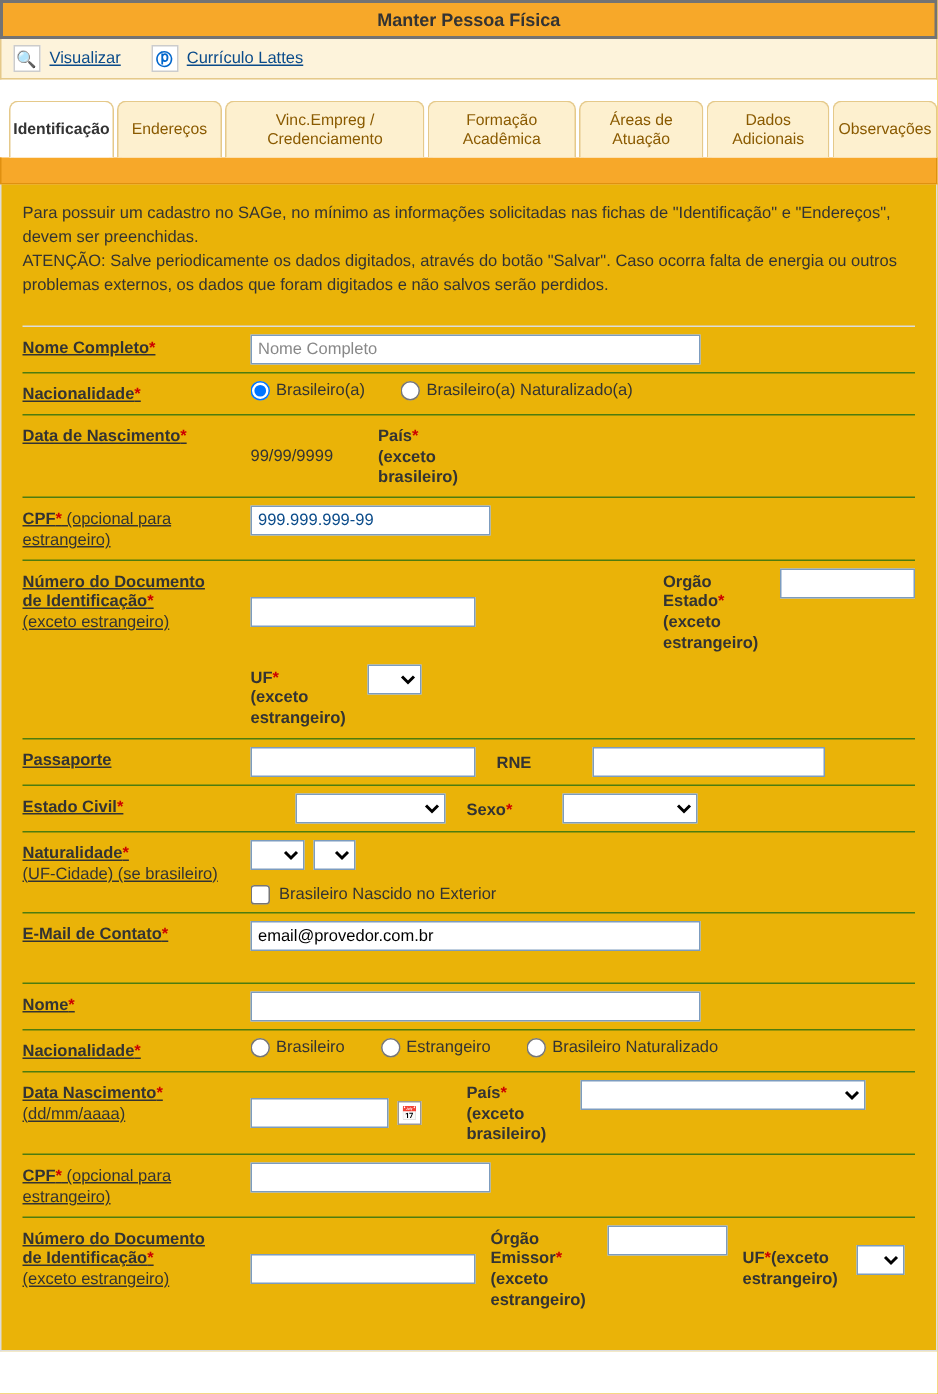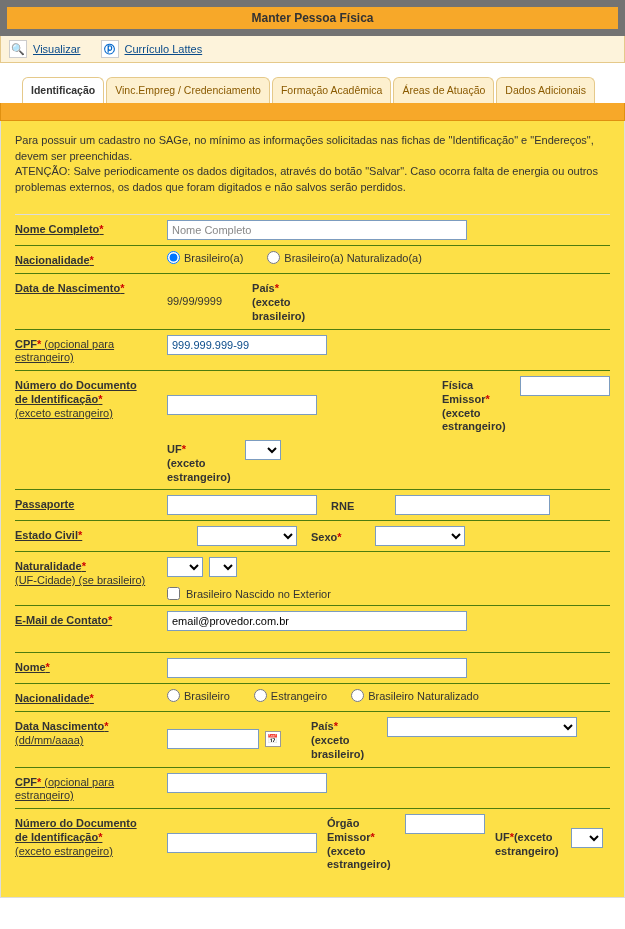--- a/index.html
+++ b/index.html
@@ -1,26 +1,26 @@
 <!DOCTYPE html>
 <html><head>
 <meta charset="utf-8">
 <style>
   * { box-sizing: border-box; margin: 0; padding: 0; }
   body { font-family: Verdana, Arial, sans-serif; font-size: 11px; color: #333; background: #fff; width: 625px; }
-  .title-bar { background: #f7a829; text-align: center; font-weight: bold; font-size: 12px; padding: 4px 0; color: #333; border: 7px solid #737373; }
+  .title-bar { background: #f7a829; text-align: center; font-weight: bold; font-size: 12px; padding: 4px 0; color: #333; border: 2px solid #737373; }
   .toolbar { background: #fdf3db; border: 1px solid #e5c98a; border-top: none; padding: 4px 8px; display: flex; align-items: center; gap: 20px; }
   .toolbar .item { display: flex; align-items: center; gap: 6px; }
   .toolbar a { color: #0a4b8a; text-decoration: underline; cursor: pointer; }
   .icon-box { width: 18px; height: 18px; display: inline-flex; align-items: center; justify-content: center; border: 1px solid #ccc; background: #fff; font-size: 11px; }
-  .tabs { display: flex; margin-top: 14px; gap: 2px; padding-left: 22px; }
+  .tabs { display: flex; margin-top: 14px; gap: 2px; padding-left: 6px; }
   .tab { background: #fdf0cf; border: 1px solid #e5c98a; border-bottom: none; border-radius: 6px 6px 0 0; padding: 6px 8px; font-size: 10.5px; color: #8a5a00; text-align: center; line-height: 1.2; cursor: pointer; min-width: 70px; display: flex; align-items: center; justify-content: center; }
   .tab.active { background: #fff; color: #333; font-weight: bold; }
   .orange-strip { background: #f7a829; height: 18px; border: 1px solid #e09010; border-top: none; }
-  .content { background: #fde047; border: 1px solid #ddd; border-top: none; padding: 12px 14px 20px; }
+  .content { background: #eab308; border: 1px solid #ddd; border-top: none; padding: 12px 14px 20px; }
   .intro { font-size: 11px; color: #333; line-height: 1.45; margin-bottom: 18px; }
   .row { display: flex; align-items: flex-start; padding: 5px 0; border-top: 1px solid #4d7c0f; min-height: 28px; }
   .row.first { border-top: 1px solid #dcdcdc; }
   .lbl { width: 152px; flex-shrink: 0; font-weight: bold; font-size: 11px; color: #333; padding-right: 18px; padding-top: 3px; line-height: 1.25; text-decoration: underline; }
   .lbl .sub { font-weight: normal; }
   .ast { color: #c00; }
   .val { flex: 1; display: flex; flex-wrap: wrap; align-items: center; gap: 6px 10px; }
   .cell-group { display: flex; align-items: flex-start; gap: 6px; }
   .cell-lbl { font-weight: bold; font-size: 11px; line-height: 1.25; padding-top: 3px; }
   .cell-lbl .sub { font-weight: bold; }
@@ -43,24 +43,26 @@
     <a>Visualizar</a>
   </div>
   <div class="item">
     <span class="icon-box" style="color:#0066cc;font-weight:bold;">ⓟ</span>
     <a>Currículo Lattes</a>
   </div>
 </div>
 
 <div class="tabs">
   <div class="tab active">Identificação</div>
+  <div class="tab">Endereços</div>
   <div class="tab">Vinc.Empreg / Credenciamento</div>
   <div class="tab">Formação Acadêmica</div>
   <div class="tab">Áreas de Atuação</div>
   <div class="tab">Dados Adicionais</div>
+  <div class="tab">Observações</div>
 </div>
 <div class="orange-strip"></div>
 
 <div class="content">
 
   <div class="intro">
     <div>Para possuir um cadastro no SAGe, no mínimo as informações solicitadas nas fichas de "Identificação" e "Endereços", devem ser preenchidas.</div>
     <div>ATENÇÃO: Salve periodicamente os dados digitados, através do botão "Salvar". Caso ocorra falta de energia ou outros problemas externos, os dados que foram digitados e não salvos serão perdidos.</div>
   </div>
 
@@ -100,21 +102,21 @@
     <div class="val">
       <input type="text" style="width: 160px; color: rgb(10, 75, 138);" value="999.999.999-99">
     </div>
   </div>
 
   <div class="row">
     <div class="lbl"><span>Número do Documento de Identificação</span><span class="ast">*</span><br><span class="sub">(exceto estrangeiro)</span></div>
     <div class="val" style="justify-content:space-between;width:100%;">
       <input type="text" style="width: 150px;">
       <div class="cell-group">
-        <div class="cell-lbl" style="width:72px;"><span>Física Emissor</span><span class="ast">*</span><br><span class="sub">(exceto estrangeiro)</span></div>
+        <div class="cell-lbl" style="width:72px;"><span>Orgão Estado</span><span class="ast">*</span><br><span class="sub">(exceto estrangeiro)</span></div>
         <input type="text" style="width: 90px;">
       </div>
       <div class="cell-group">
         <div class="cell-lbl" style="width:72px;"><span>UF</span><span class="ast">*</span><br><span class="sub">(exceto estrangeiro)</span></div>
         <select style="width:36px;"><option></option></select>
       </div>
     </div>
   </div>
 
   <div class="row">

